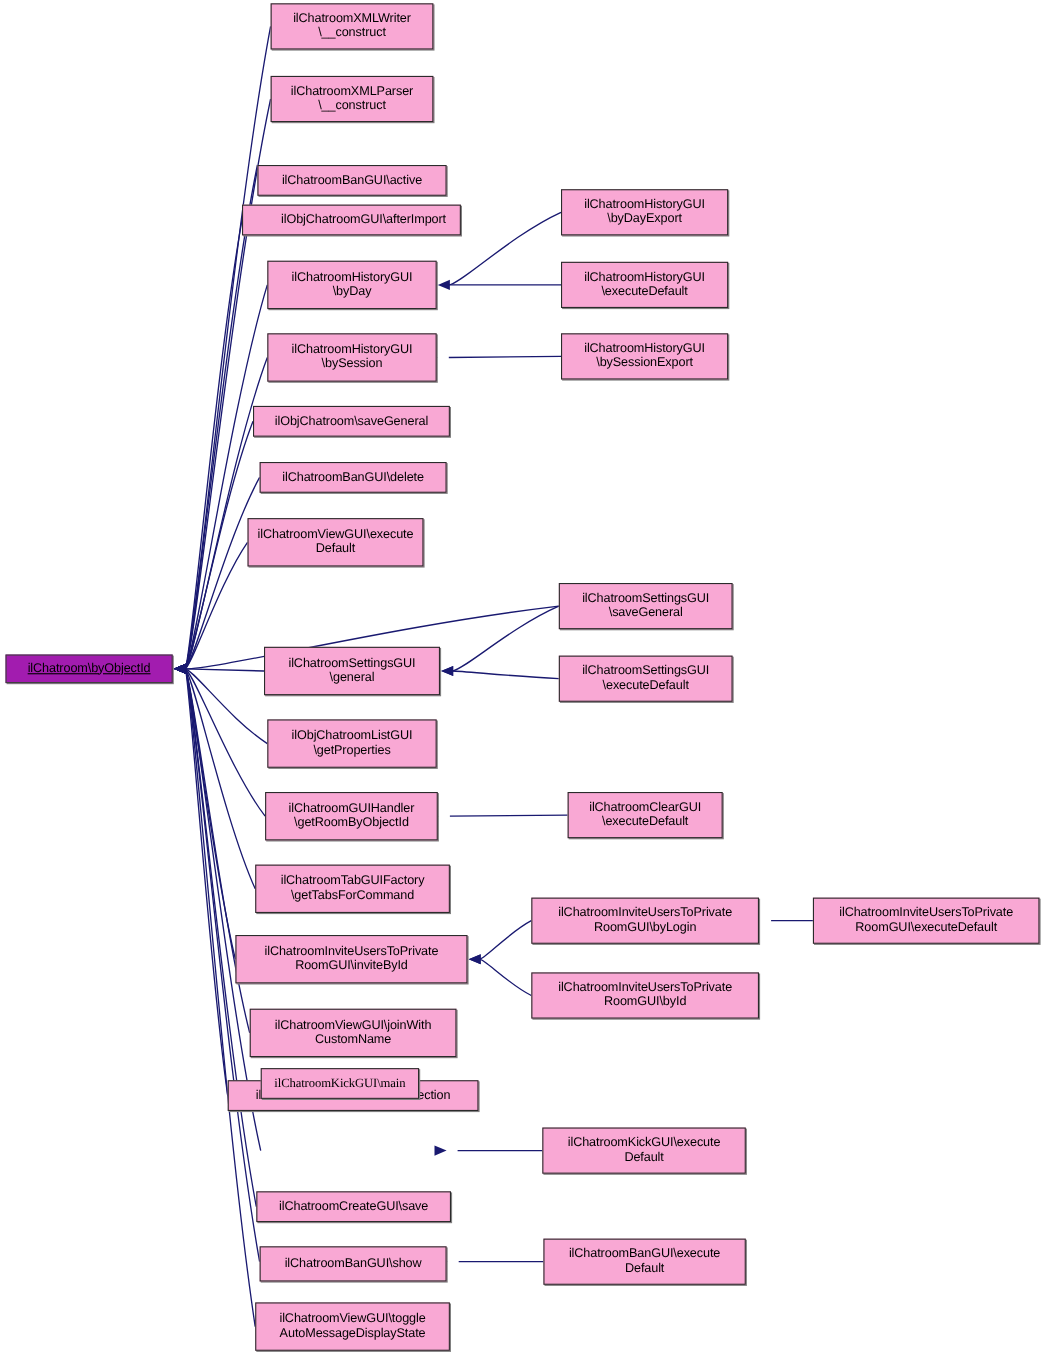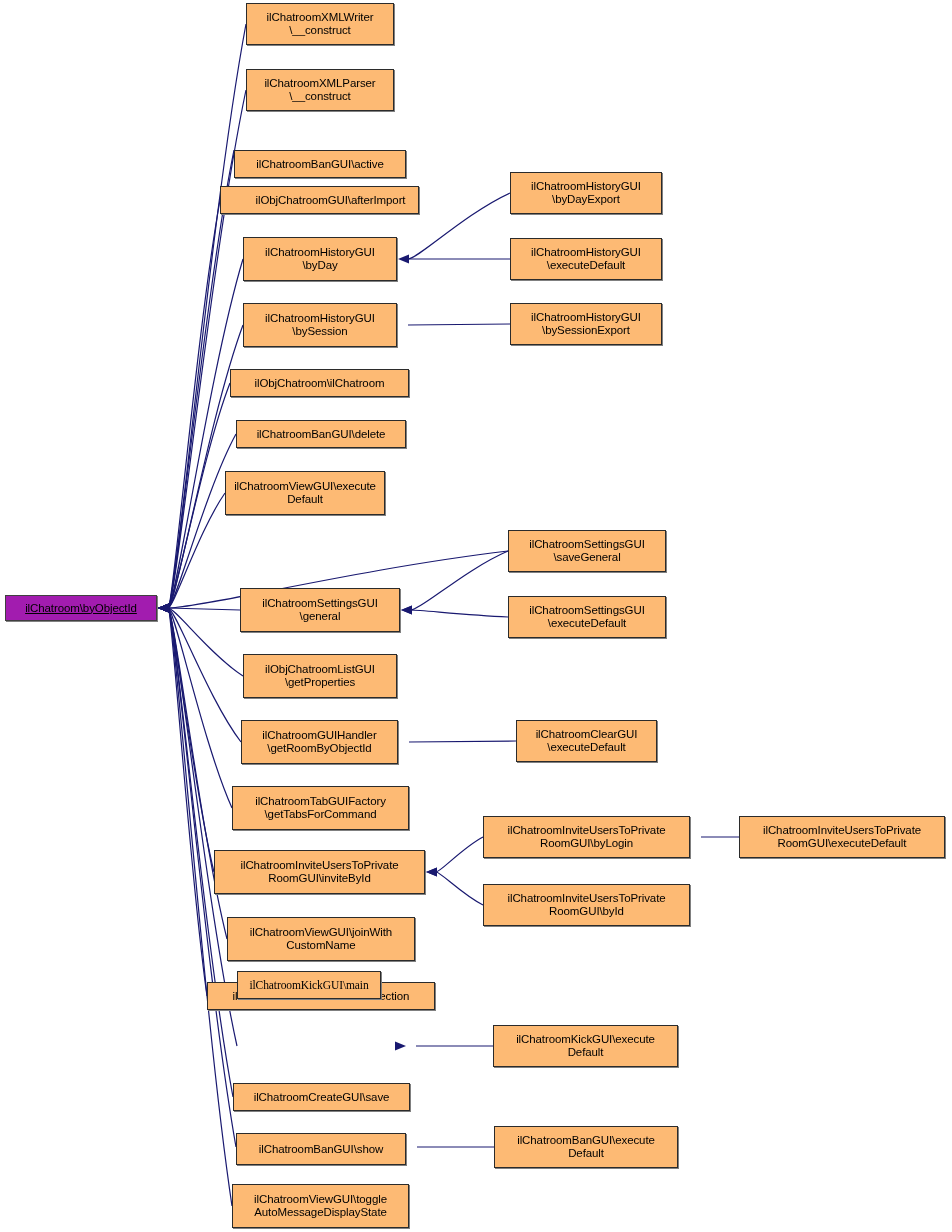--- a/index.html
+++ b/index.html
@@ -1,20 +1,20 @@
 <!DOCTYPE html>
 <html><head>
 <meta charset="utf-8">
 <style>
   html,body{margin:0;padding:0;background:#ffffff;}
   #canvas{position:relative;width:952px;height:1232px;background:#ffffff;
           font-family:"Liberation Sans","DejaVu Sans",sans-serif;overflow:hidden;}
   svg#edges{position:absolute;left:0;top:0;width:952px;height:1232px;}
   .node{position:absolute;box-sizing:border-box;border:1px solid #2b2b2b;
-        background:#fdba74;color:#000000;display:flex;align-items:center;
+        background:#f9a8d4;color:#000000;display:flex;align-items:center;
         justify-content:center;text-align:center;line-height:1.12;
         font-size:11.5px;letter-spacing:-0.1px;padding:0 3px;
         box-shadow:1px 1px 0 0 #808080;}
   .node.root{background:#a21caf;border-color:#404040;text-decoration:underline;}
   .node span{display:block;width:100%;}
 </style>
 </head>
 <body>
 
 <div id="canvas">
@@ -164,21 +164,21 @@
       <div class="node" style="left: 220px; top: 186px; width: 199px; height: 28px; padding-left: 25px;">
         <span>ilObjChatroomGUI\afterImport</span>
       </div>
       <div class="node" style="left: 243px; top: 237px; width: 154px; height: 44px;">
         <span>ilChatroomHistoryGUI<br>\byDay</span>
       </div>
       <div class="node" style="left: 243px; top: 303px; width: 154px; height: 44px;">
         <span>ilChatroomHistoryGUI<br>\bySession</span>
       </div>
       <div class="node" style="left: 230px; top: 369px; width: 179px; height: 28px;">
-        <span>ilObjChatroom\ilChatroom</span>
+        <span>ilObjChatroom\saveGeneral</span>
       </div>
       <div class="node" style="left: 236px; top: 420px; width: 170px; height: 28px;">
         <span>ilChatroomBanGUI\delete</span>
       </div>
       <div class="node" style="left: 225px; top: 471px; width: 160px; height: 44px;">
         <span>ilChatroomViewGUI\execute<br>Default</span>
       </div>
       <div class="node" style="left: 240px; top: 588px; width: 160px; height: 44px;">
         <span>ilChatroomSettingsGUI<br>\general</span>
       </div>

